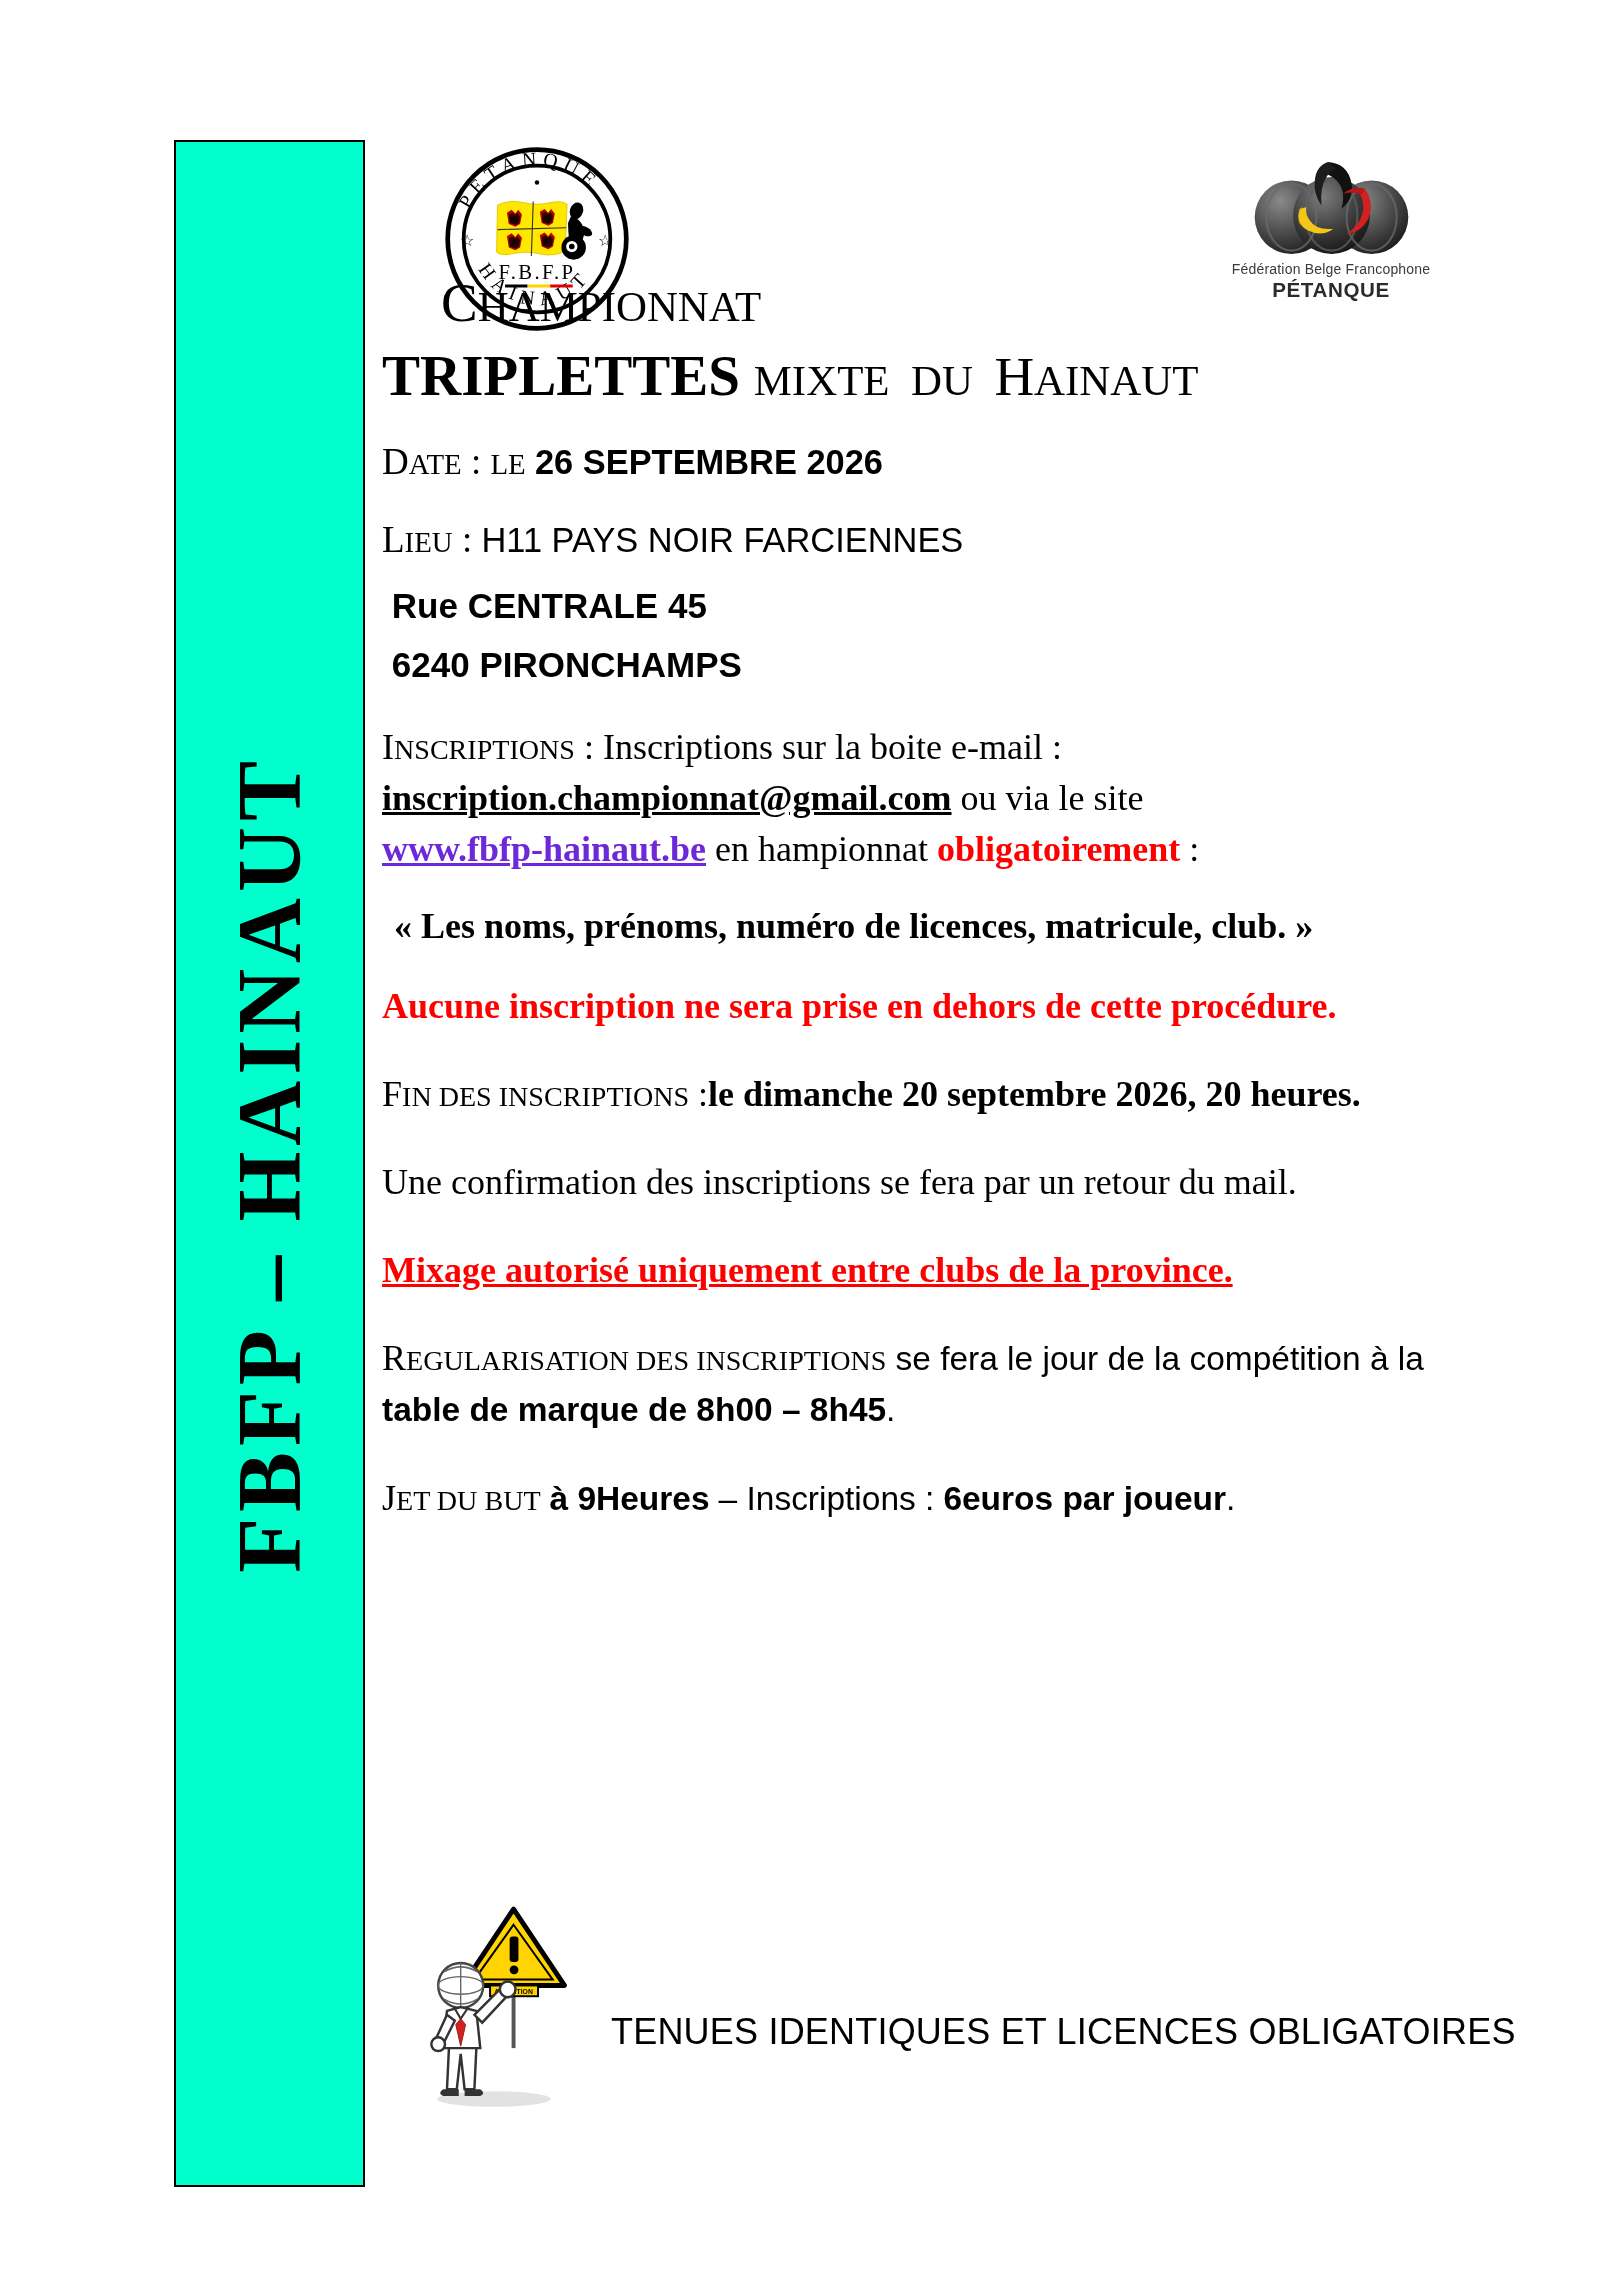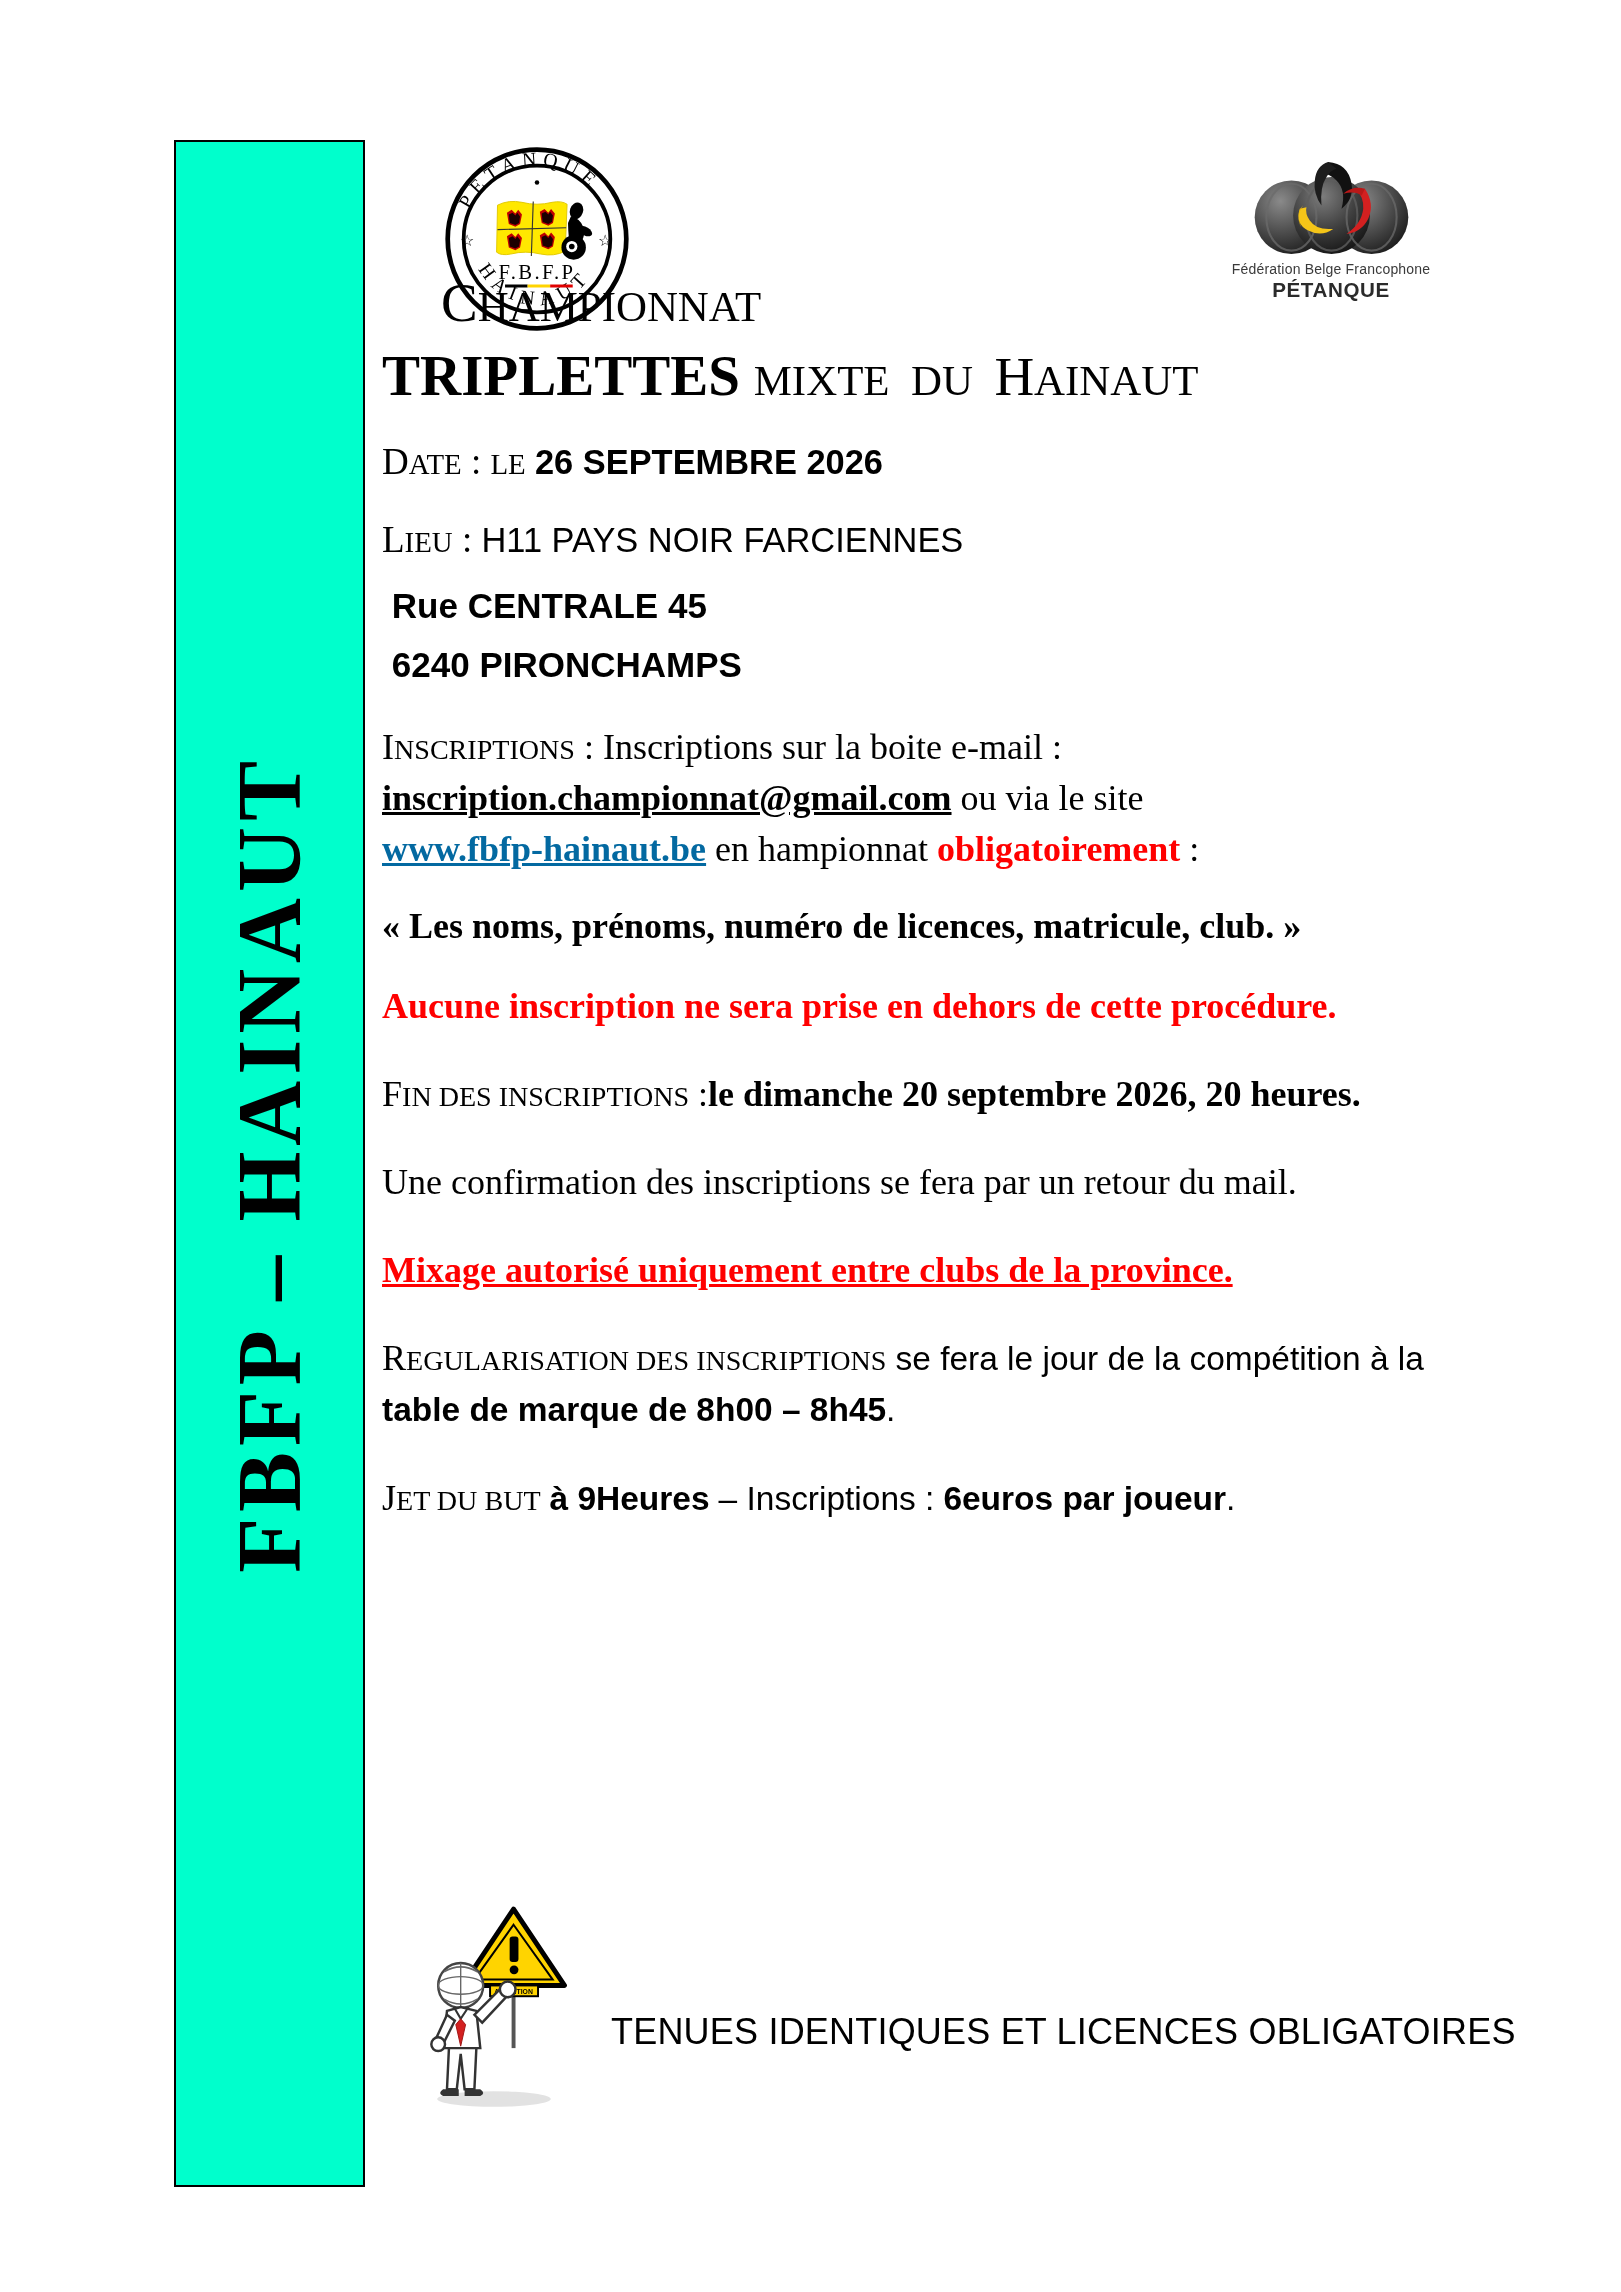--- a/index.html
+++ b/index.html
@@ -150,33 +150,33 @@
   }
 
   .mail {
     font-weight: bold;
     text-decoration: underline;
     color: #000;
   }
   .weblink {
     font-weight: bold;
     text-decoration: underline;
-    color: #0369a1;
+    color: #6d28d9;
   }
   .redb { color: #FF0000; font-weight: bold; }
   .bold { font-weight: bold; }
   .red-u { color: #FF0000; font-weight: bold; text-decoration: underline; }
 
   .para.red-block {
     color: #FF0000;
     font-weight: bold;
     margin-top: 29px;
   }
 
-  .para.quote { font-weight: bold; margin-top: 25.5px; }
+  .para.quote { font-weight: bold; margin-top: 25.5px; margin-left: 12px; }
 
   
   .bottom {
     position: absolute;
     left: 390px;
     top: 1901px;
     width: 1049px;
     height: 216px;
   }
   .warn-figure {

